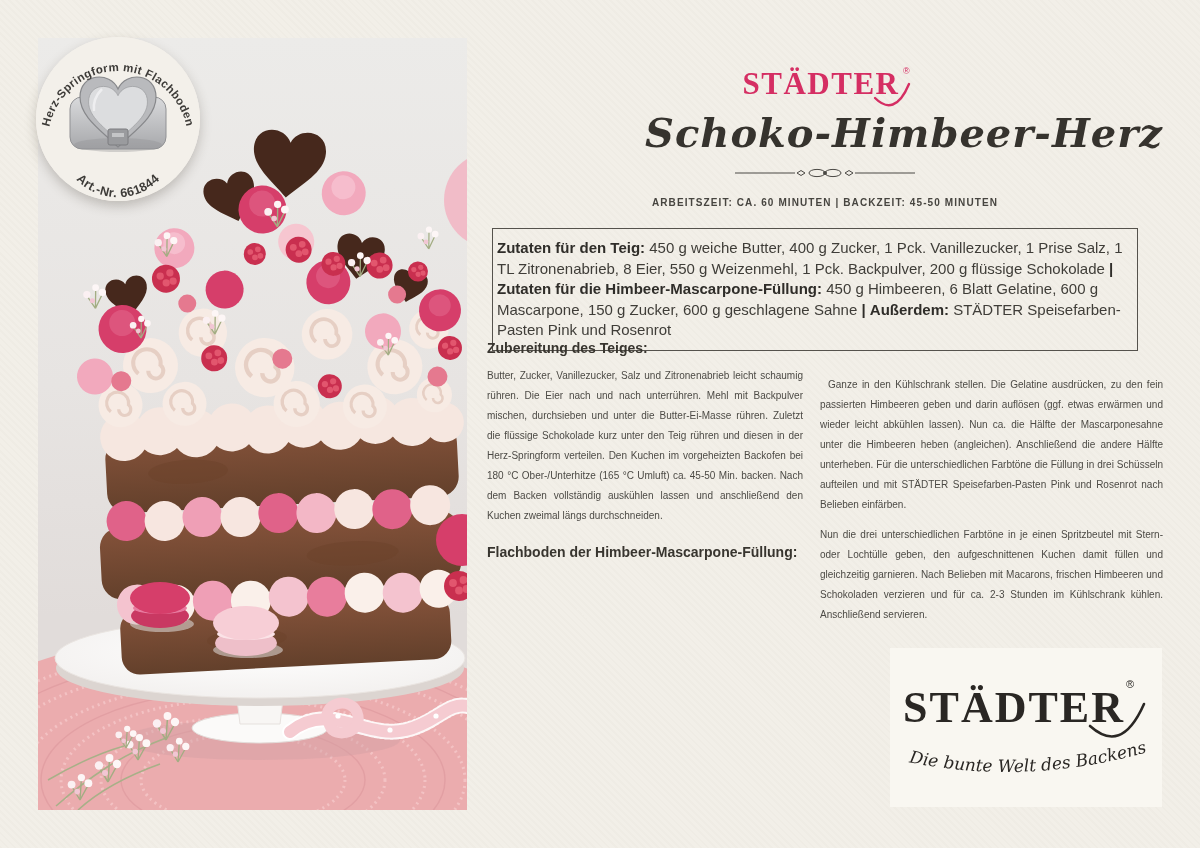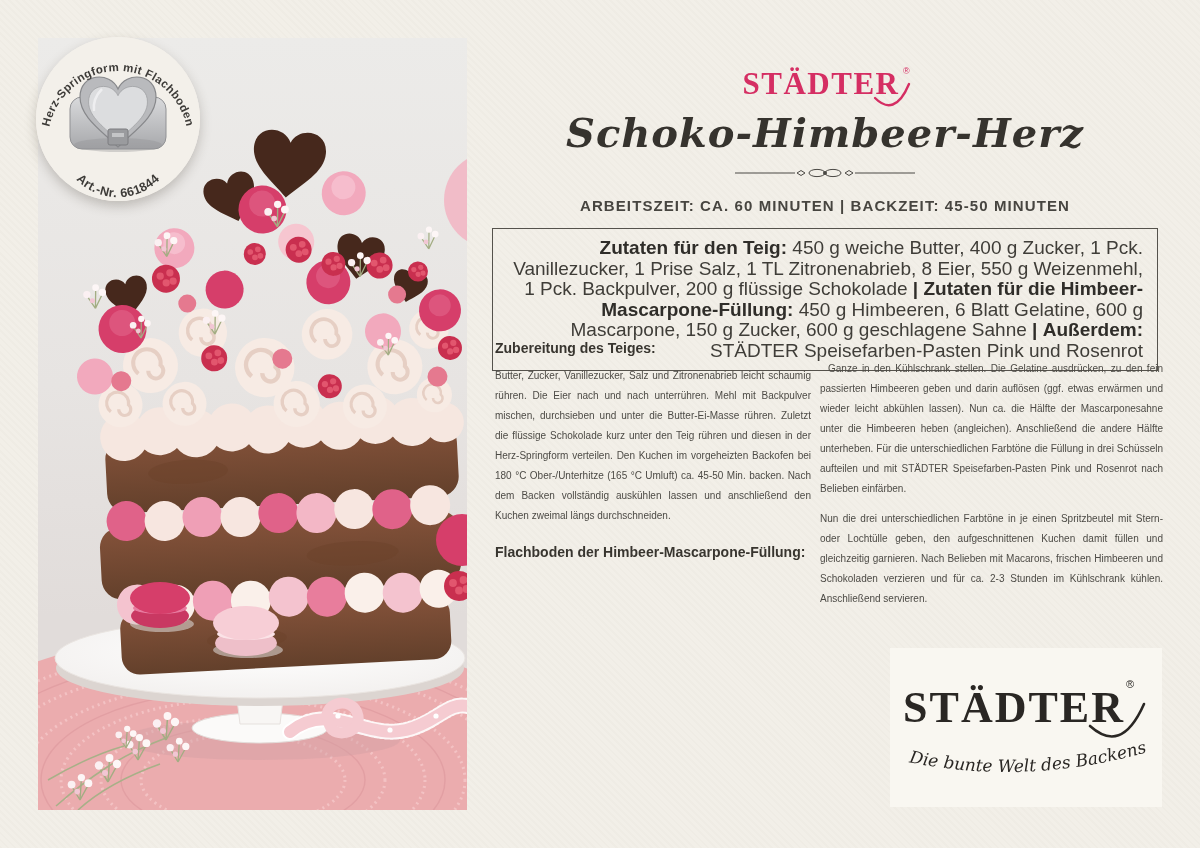--- a/index.html
+++ b/index.html
@@ -11,33 +11,33 @@
   }
   
   .photo{position:absolute;left:38px;top:38px;width:429px;height:772px;overflow:hidden;background:#e8e6e4;}
   .photo svg{display:block;}
   
   .badge{position:absolute;left:36px;top:37px;width:164px;height:164px;border-radius:50%;
     background:#f3f0ea;box-shadow:0 5px 12px rgba(60,50,40,.25);}
   
   .right{position:absolute;left:487px;top:0;width:676px;height:704px;}
   .brand-top{position:absolute;left:238px;top:58px;width:200px;height:64px;}
-  .title{position:absolute;left:0;top:110px;width:676px;text-align:center;
+  .title{position:absolute;left:0;top:110px;width:676px;text-align:right;
     font-family:"DejaVu Serif",serif;font-style:italic;font-weight:bold;
     font-size:40px;line-height:1.15;color:#36332e;letter-spacing:1px;}
   .ornament{position:absolute;left:248px;top:166px;width:180px;height:14px;}
   .times{position:absolute;left:0;top:197px;width:676px;text-align:center;
-    font-size:15px;font-weight:bold;letter-spacing:1.1px;color:#474540;}
+    font-size:10px;font-weight:bold;letter-spacing:1.1px;color:#474540;}
   .ingredients{position:absolute;left:5px;top:228px;width:636px;
-    border:1.3px solid #55524c;padding:9px 14px;
-    font-size:19px;line-height:20.5px;color:#3f3d38;text-align:right;}
+    border:1.3px solid #55524c;padding:9px 4px;
+    font-size:15px;line-height:20.5px;color:#3f3d38;text-align:left;}
   .ingredients b{color:#2f2d29;}
   .cols{position:absolute;left:0;top:338px;width:676px;}
-  .col-left{position:absolute;left:0;top:0;width:316px;margin-left:8px;}
-  .col-right{position:absolute;left:333px;top:0;width:343px;padding-top:21px;}
+  .col-left{position:absolute;left:0;top:0;width:316px;}
+  .col-right{position:absolute;left:333px;top:16px;width:343px;padding-top:21px;}
   .head{font-size:14px;font-weight:bold;color:#38352f;margin:0 0 8px 0;line-height:20px;}
   .head2{margin-top:16px;}
   p.body{font-size:10px;line-height:20px;margin:0 0 10px 0;text-align:justify;color:#4c4a45;}
   p.indent{text-indent:8px;}
   .logo-card{position:absolute;left:403px;top:648px;width:272px;height:159px;background:#f9f7f1;}
   .logo-card svg{display:block;margin:4px auto 0;}
 </style>
 </head>
 <body>
 

